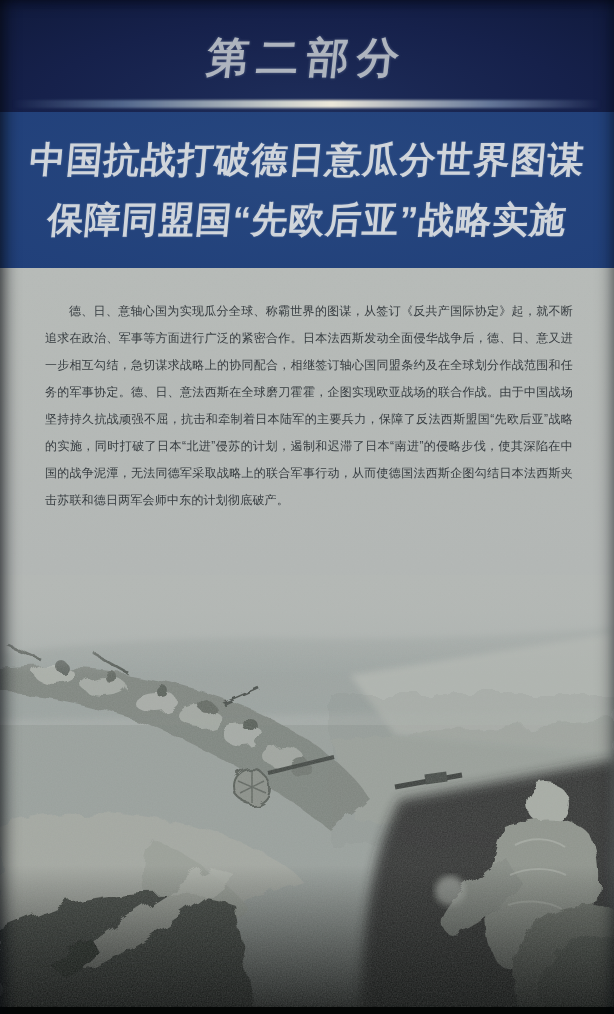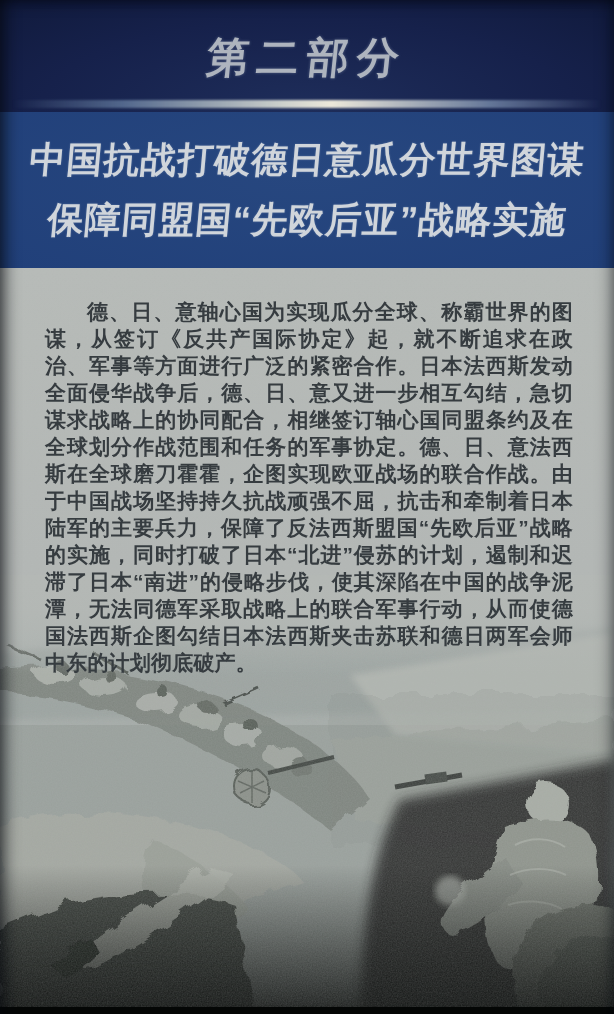--- a/index.html
+++ b/index.html
@@ -40,22 +40,22 @@
     text-shadow:0 0 2px rgba(230,238,248,.3);
     white-space:nowrap;
   }
   
   .paper{
     position:absolute;left:0;top:268px;width:614px;height:746px;
     background:linear-gradient(180deg,#b8bcb9 0%, #b4b8b6 40%, #aeb3b0 100%);
   }
   .body-text{
     position:absolute;left:45px;top:30px;width:528px;margin:0;
-    font-size:21px;line-height:27px;color:#363c40;
-    text-align:justify;text-indent:2em;font-weight:700;
+    font-size:12px;line-height:27px;color:#363c40;
+    text-align:justify;text-indent:2em;font-weight:400;
     letter-spacing:.2px;
   }
   
   .photo{position:absolute;left:0;top:307px;width:614px;height:439px;}
   .photo svg{display:block;}
   .photo-fade{
     position:absolute;left:0;top:0;width:614px;height:100px;
     background:linear-gradient(180deg,#b5b9b6 0%, rgba(181,185,182,.8) 35%, rgba(181,185,182,0) 100%);
   }
   

